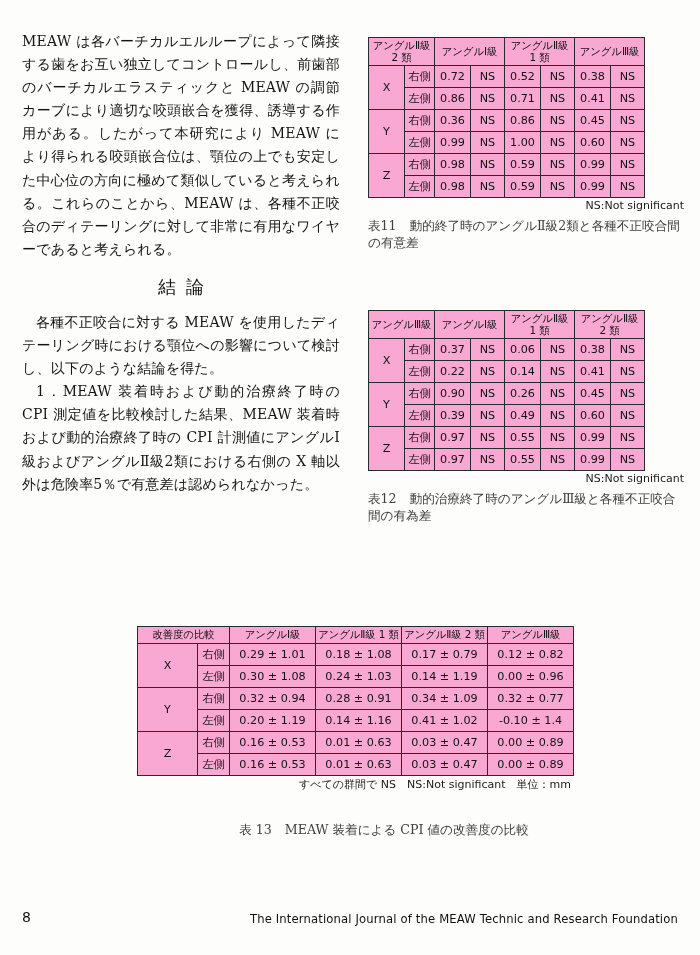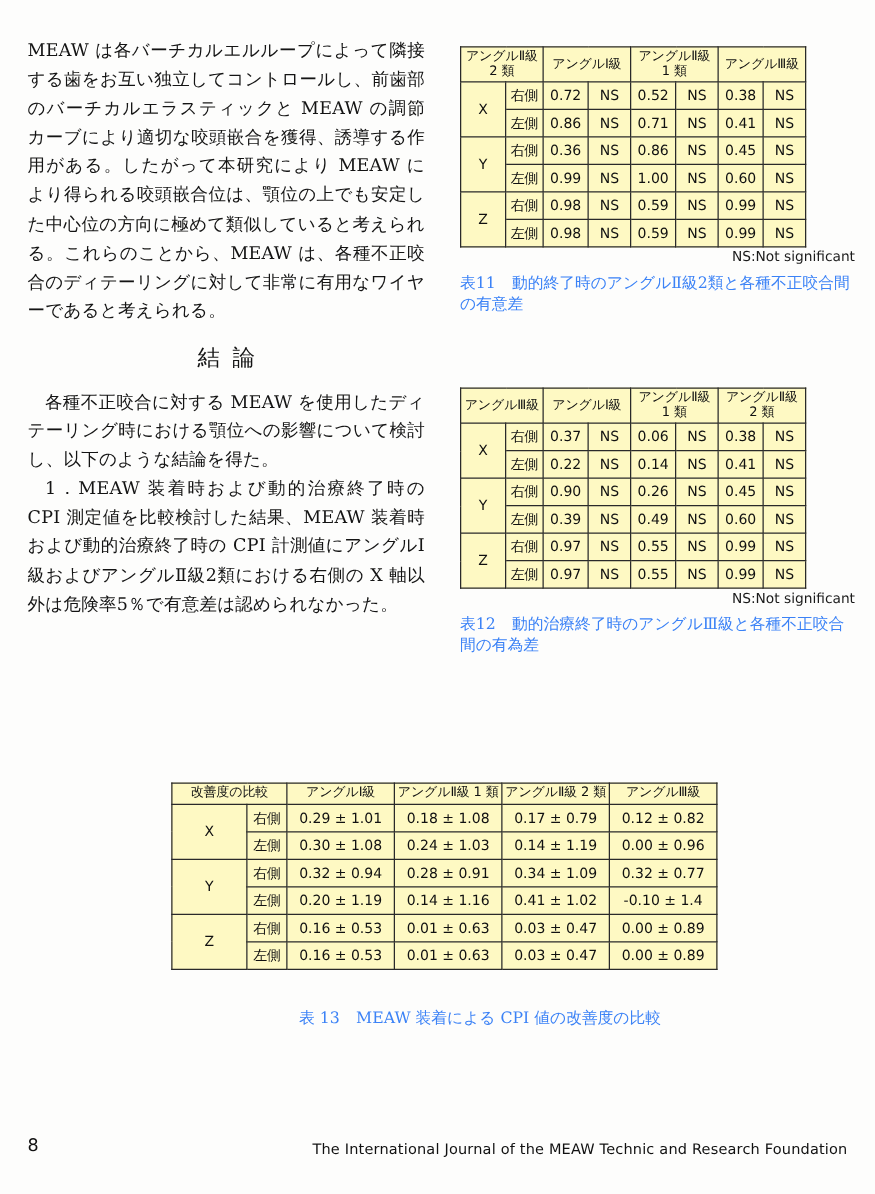--- a/index.html
+++ b/index.html
@@ -47,21 +47,21 @@
     padding-left: 10px;
     margin: 14px 0 13px 0;
     font-weight: normal;
   }
 
   
   table.tbl {
     border-collapse: collapse;
     table-layout: fixed;
     font-family: "DejaVu Sans", "Liberation Sans", sans-serif;
-    background: #fef9c3;
+    background: #f9a8d4;
   }
   table.tbl td, table.tbl th {
     border: 1px solid #2a2a2a;
     text-align: center;
     vertical-align: middle;
     font-weight: normal;
     color: #111;
   }
   table.tbl th {
     font-size: 10.4px;
@@ -89,21 +89,21 @@
     font-family: "DejaVu Sans", "Liberation Sans", sans-serif;
     font-size: 11px;
     text-align: right;
     margin-top: 1px;
     color: #1a1a1a;
   }
   .caption {
     font-size: 12.6px;
     line-height: 17px;
     margin-top: 5px;
-    color: #3b82f6;
+    color: #404040;
   }
   .caption .cap-gap { display: inline-block; width: 13px; }
 
   
   #table11-block {
     position: absolute;
     left: 368px;
     top: 37px;
     width: 316px;
   }
@@ -390,20 +390,21 @@
         </tr>
         <tr>
           <td class="side">左側</td>
           <td>0.16 ± 0.53</td>
           <td>0.01 ± 0.63</td>
           <td>0.03 ± 0.47</td>
           <td>0.00 ± 0.89</td>
         </tr>
       </tbody>
     </table>
+    <div class="note"><span>すべての群間で NS</span><span class="note-sp"></span><span>NS:Not significant</span><span class="note-sp"></span><span>単位：mm</span></div>
     <div class="caption"><span>表 13</span><span class="cap-gap"></span><span>MEAW 装着による CPI 値の改善度の比較</span></div>
   </div>
 
   <div class="footer">
     <div class="page-num">8</div>
     <div class="journal">The International Journal of the MEAW Technic and Research Foundation</div>
   </div>
 
 </div>
 

